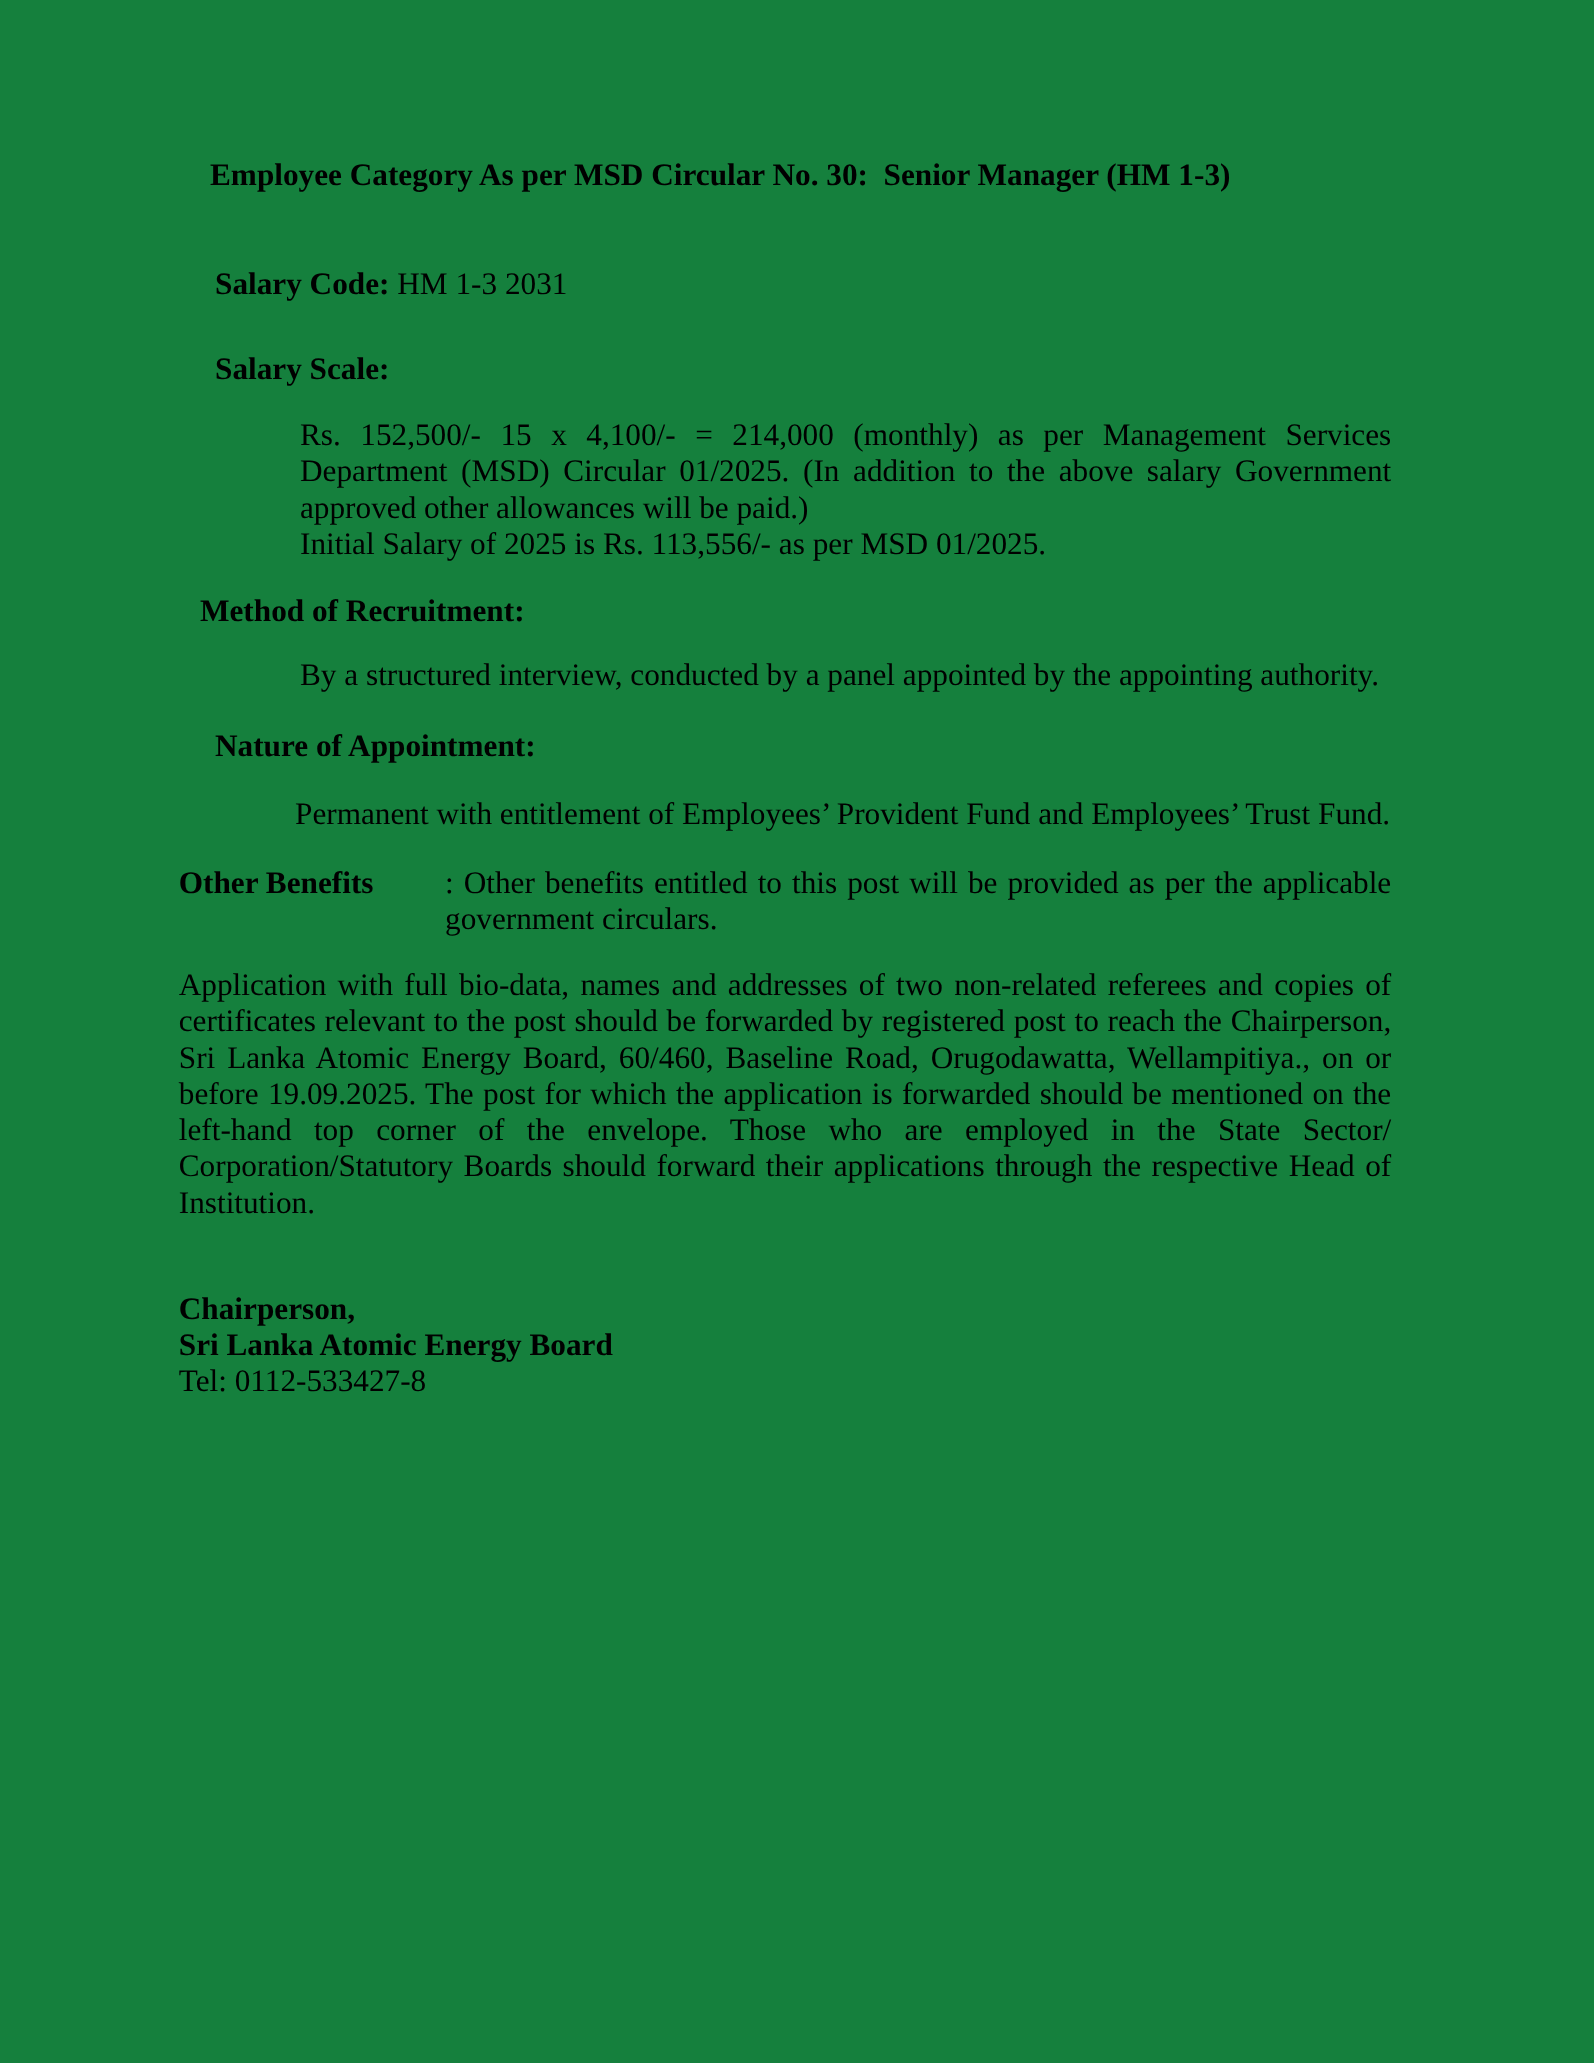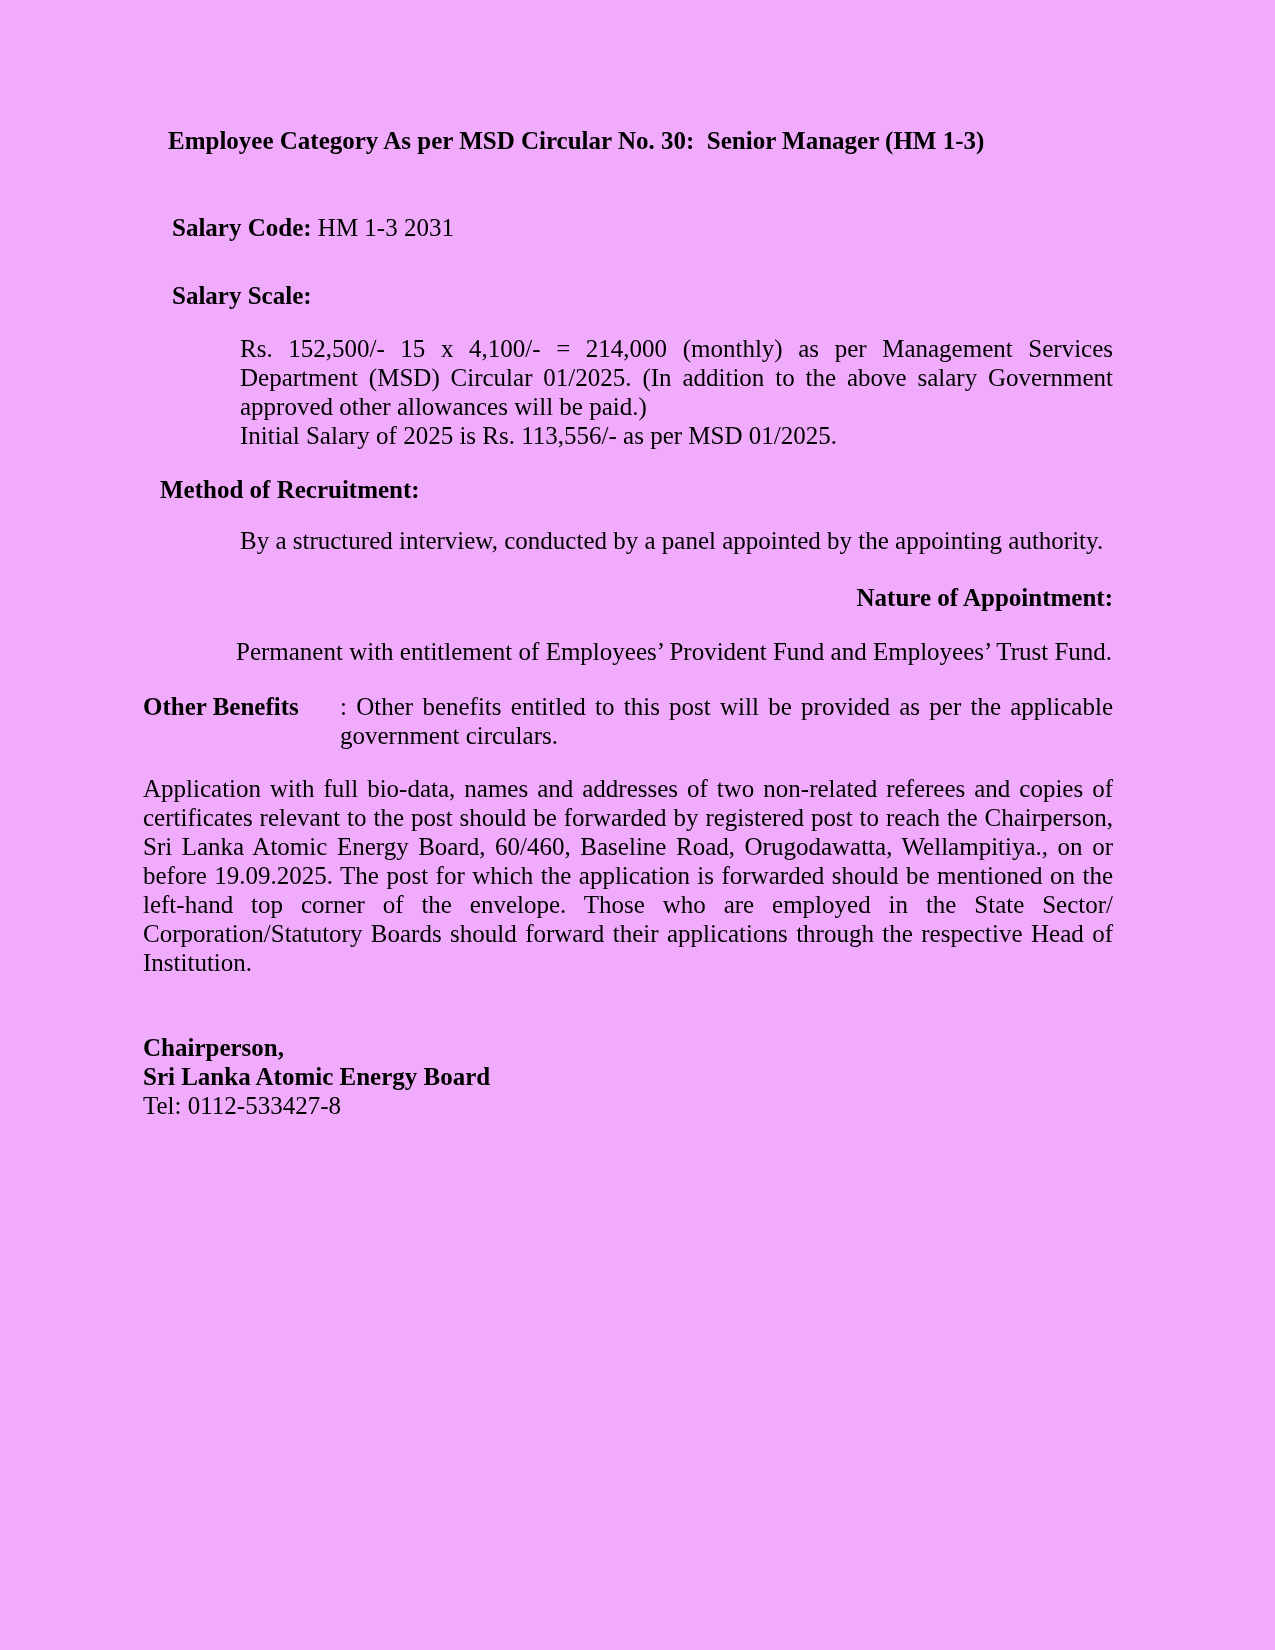--- a/index.html
+++ b/index.html
@@ -5,21 +5,21 @@
   html, body {
     margin: 0;
     padding: 0;
     background: #ffffff;
   }
   .page {
     position: relative;
     width: 1275px;
     height: 1650px;
     margin: 0 auto;
-    background: #f0abfc;
+    background: #15803d;
     box-sizing: border-box;
     padding: 126px 162px 0 143px;
     font-family: "Liberation Serif", "DejaVu Serif", serif;
     font-size: 25px;
     line-height: 29px;
     color: #000000;
     overflow: hidden;
   }
   .bold { font-weight: bold; }
   .justified {
@@ -50,30 +50,30 @@
     font-weight: bold;
   }
   .method-text {
     margin-top: 22px;
     padding-left: 97px;
   }
   .nature-heading {
     margin-top: 28px;
     padding-left: 29px;
     font-weight: bold;
-    text-align: right;
   }
   .nature-text {
     margin-top: 25px;
     padding-left: 93px;
   }
   .other-benefits {
     margin-top: 26px;
     display: flex;
     align-items: flex-start;
+    gap: 16px;
   }
   .ob-label {
     flex: 0 0 197px;
     font-weight: bold;
   }
   .ob-text {
     flex: 1 1 auto;
     text-align: justify;
     text-justify: inter-word;
   }

